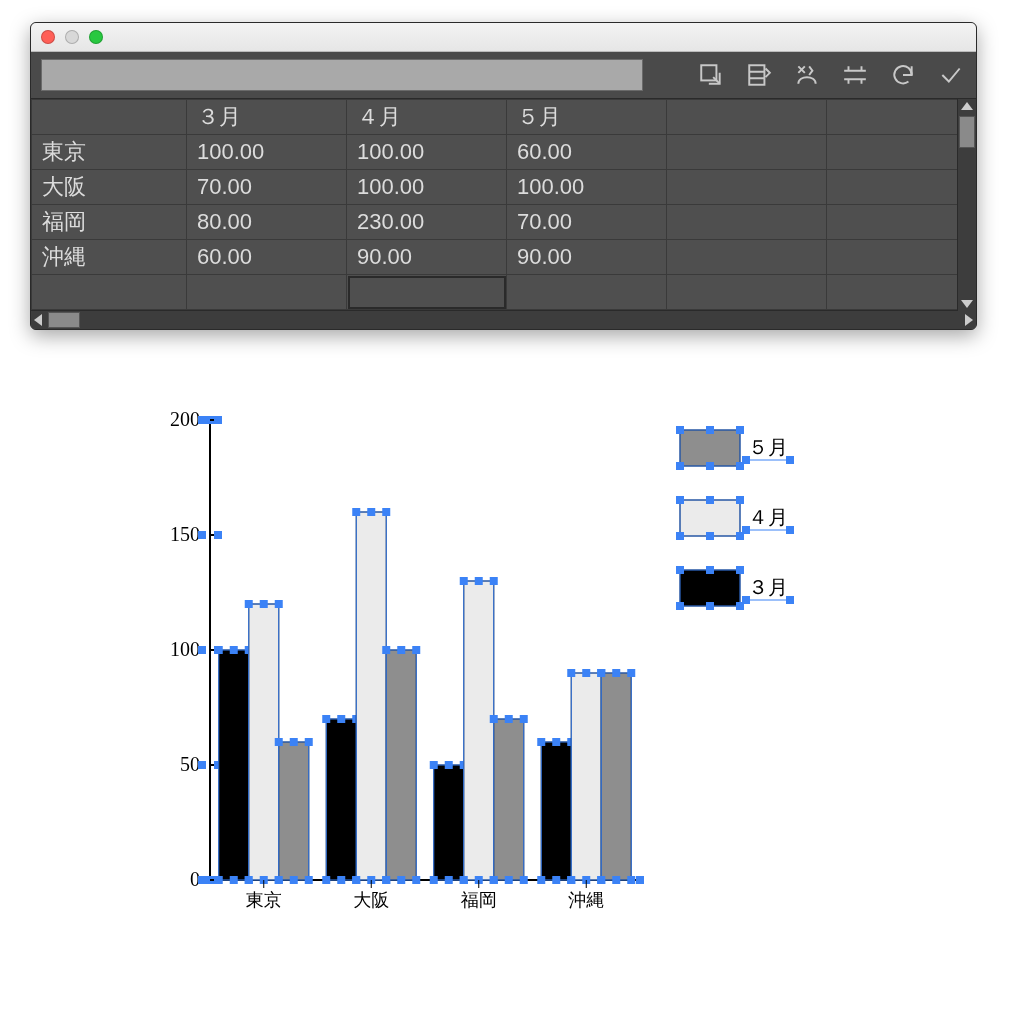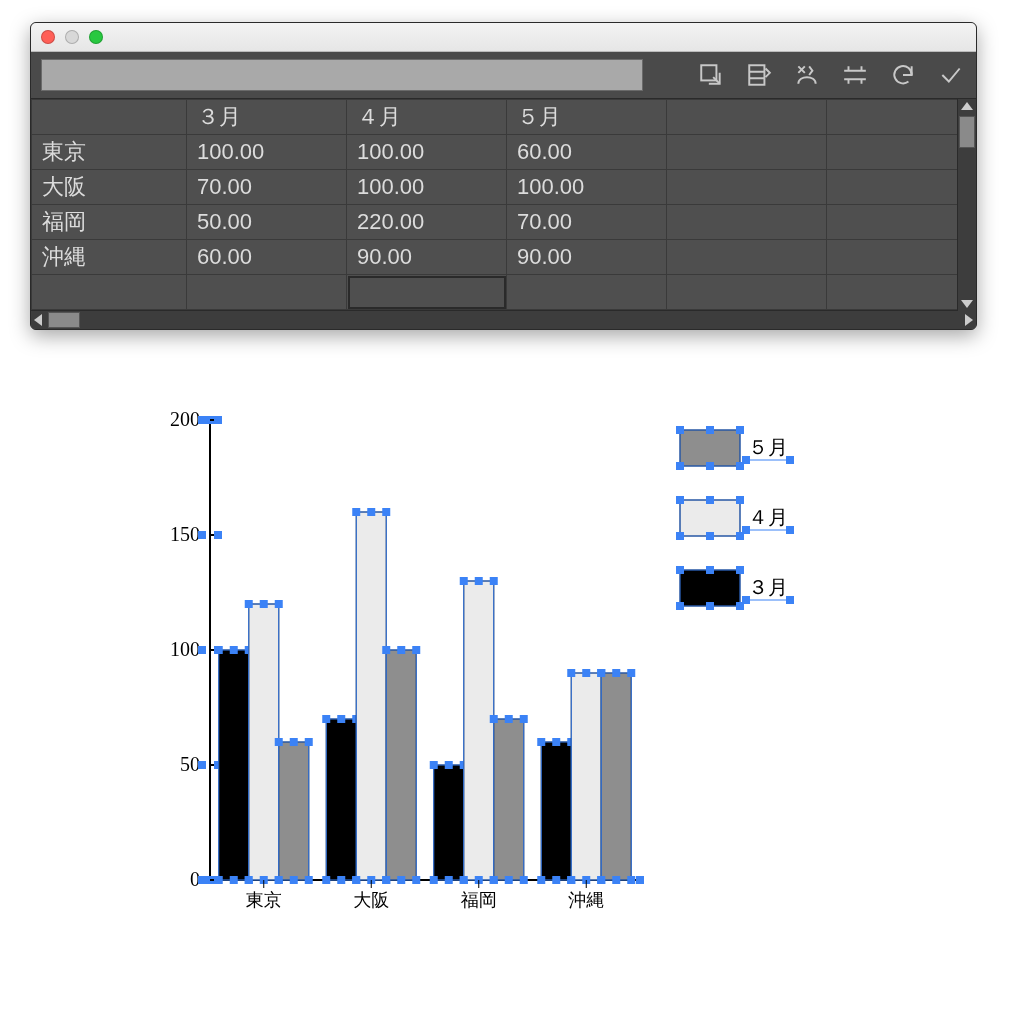--- a/index.html
+++ b/index.html
@@ -205,22 +205,22 @@
         <td>大阪</td>
         <td>70.00</td>
         <td>100.00</td>
         <td>100.00</td>
         <td></td>
         <td></td>
 
       </tr>
       <tr>
         <td>福岡</td>
-        <td>50.00</td>
-        <td>220.00</td>
+        <td>80.00</td>
+        <td>230.00</td>
         <td>70.00</td>
         <td></td>
         <td></td>
 
       </tr>
       <tr>
         <td>沖縄</td>
         <td>60.00</td>
         <td>90.00</td>
         <td>90.00</td>

